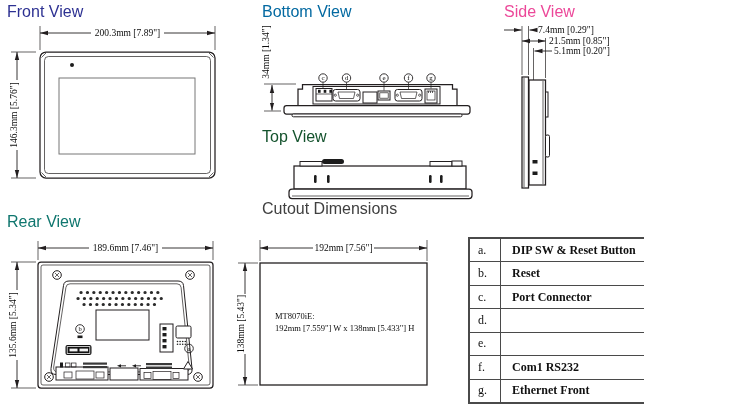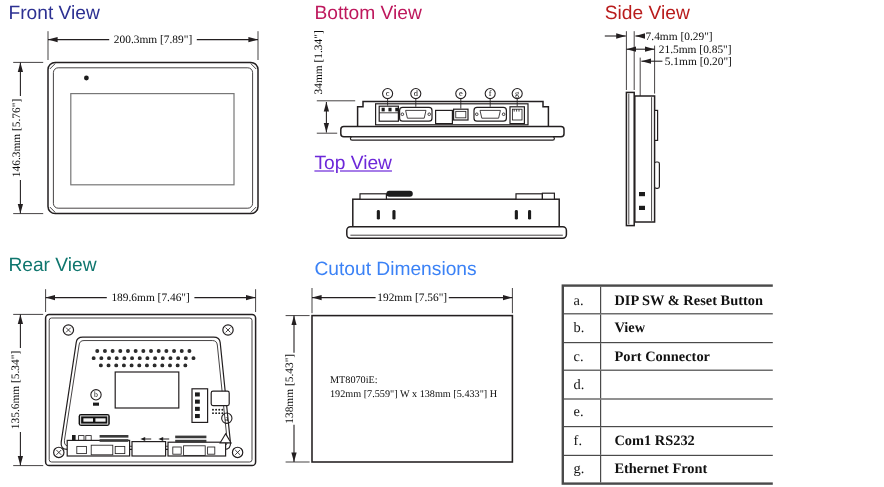--- a/index.html
+++ b/index.html
@@ -40,25 +40,25 @@
       <marker id="ah" markerUnits="userSpaceOnUse" markerWidth="9" markerHeight="6" refX="8" refY="2.6" orient="auto">
         <path d="M0,0.4 L8,2.6 L0,4.8 Z" fill="#231f20"></path>
       </marker>
       <marker id="ahs" markerUnits="userSpaceOnUse" markerWidth="9" markerHeight="6" refX="8" refY="2.6" orient="auto-start-reverse">
         <path d="M0,0.4 L8,2.6 L0,4.8 Z" fill="#231f20"></path>
       </marker>
     </defs>
   </svg>
 
   <div class="view-title" style="left: 7px; top: 3px; color: rgb(45, 49, 146);">Front View</div>
-  <div class="view-title" style="left: 262px; top: 3px; color: #be185d;">Bottom View</div>
-  <div class="view-title" style="left: 504px; top: 3px; color: #b91c1c;">Side View</div>
-  <div class="view-title" style="left: 262px; top: 128px; color: #6d28d9; text-decoration: underline;">Top View</div>
+  <div class="view-title" style="left: 262px; top: 3px; color: #0369a1;">Bottom View</div>
+  <div class="view-title" style="left: 504px; top: 3px; color: #ec4899;">Side View</div>
+  <div class="view-title" style="left: 262px; top: 128px; color: #14532d;">Top View</div>
   <div class="view-title" style="left: 7px; top: 213px; color: #0f766e;">Rear View</div>
-  <div class="view-title" style="left: 262px; top: 216px; color: #3b82f6;">Cutout Dimensions</div>
+  <div class="view-title" style="left: 262px; top: 200px; color: #404040;">Cutout Dimensions</div>
 
   <svg style="left:0;top:0;" width="250" height="205">
     <g>
       <path class="xl" d="M40,50 V26 M215,50 V26 M36,52 H11 M36,178 H11"></path>
       <line class="dl" x1="40" y1="33" x2="91" y2="33" marker-start="url(#ahs)"></line>
       <line class="dl" x1="164" y1="33" x2="215" y2="33" marker-end="url(#ah)"></line>
       <text class="dim" x="127.5" y="36" text-anchor="middle">200.3mm [7.89"]</text>
       <line class="dl" x1="17" y1="52" x2="17" y2="80" marker-start="url(#ahs)"></line>
       <line class="dl" x1="17" y1="150" x2="17" y2="178" marker-end="url(#ah)"></line>
       <text class="dim" transform="translate(16.5,115) rotate(-90)" text-anchor="middle">146.3mm [5.76"]</text>
@@ -276,21 +276,21 @@
     <text class="note" x="50" y="126">192mm [7.559"] W x 138mm [5.433"] H</text>
   </svg>
 
   <div class="legend">
     <div class="lrow">
       <div class="lkey">a.</div>
       <div class="llabel">DIP SW &amp; Reset Button</div>
     </div>
     <div class="lrow">
       <div class="lkey">b.</div>
-      <div class="llabel">View</div>
+      <div class="llabel">Reset</div>
     </div>
     <div class="lrow">
       <div class="lkey">c.</div>
       <div class="llabel">Port Connector</div>
     </div>
     <div class="lrow">
       <div class="lkey">d.</div>
     </div>
     <div class="lrow">
       <div class="lkey">e.</div>

